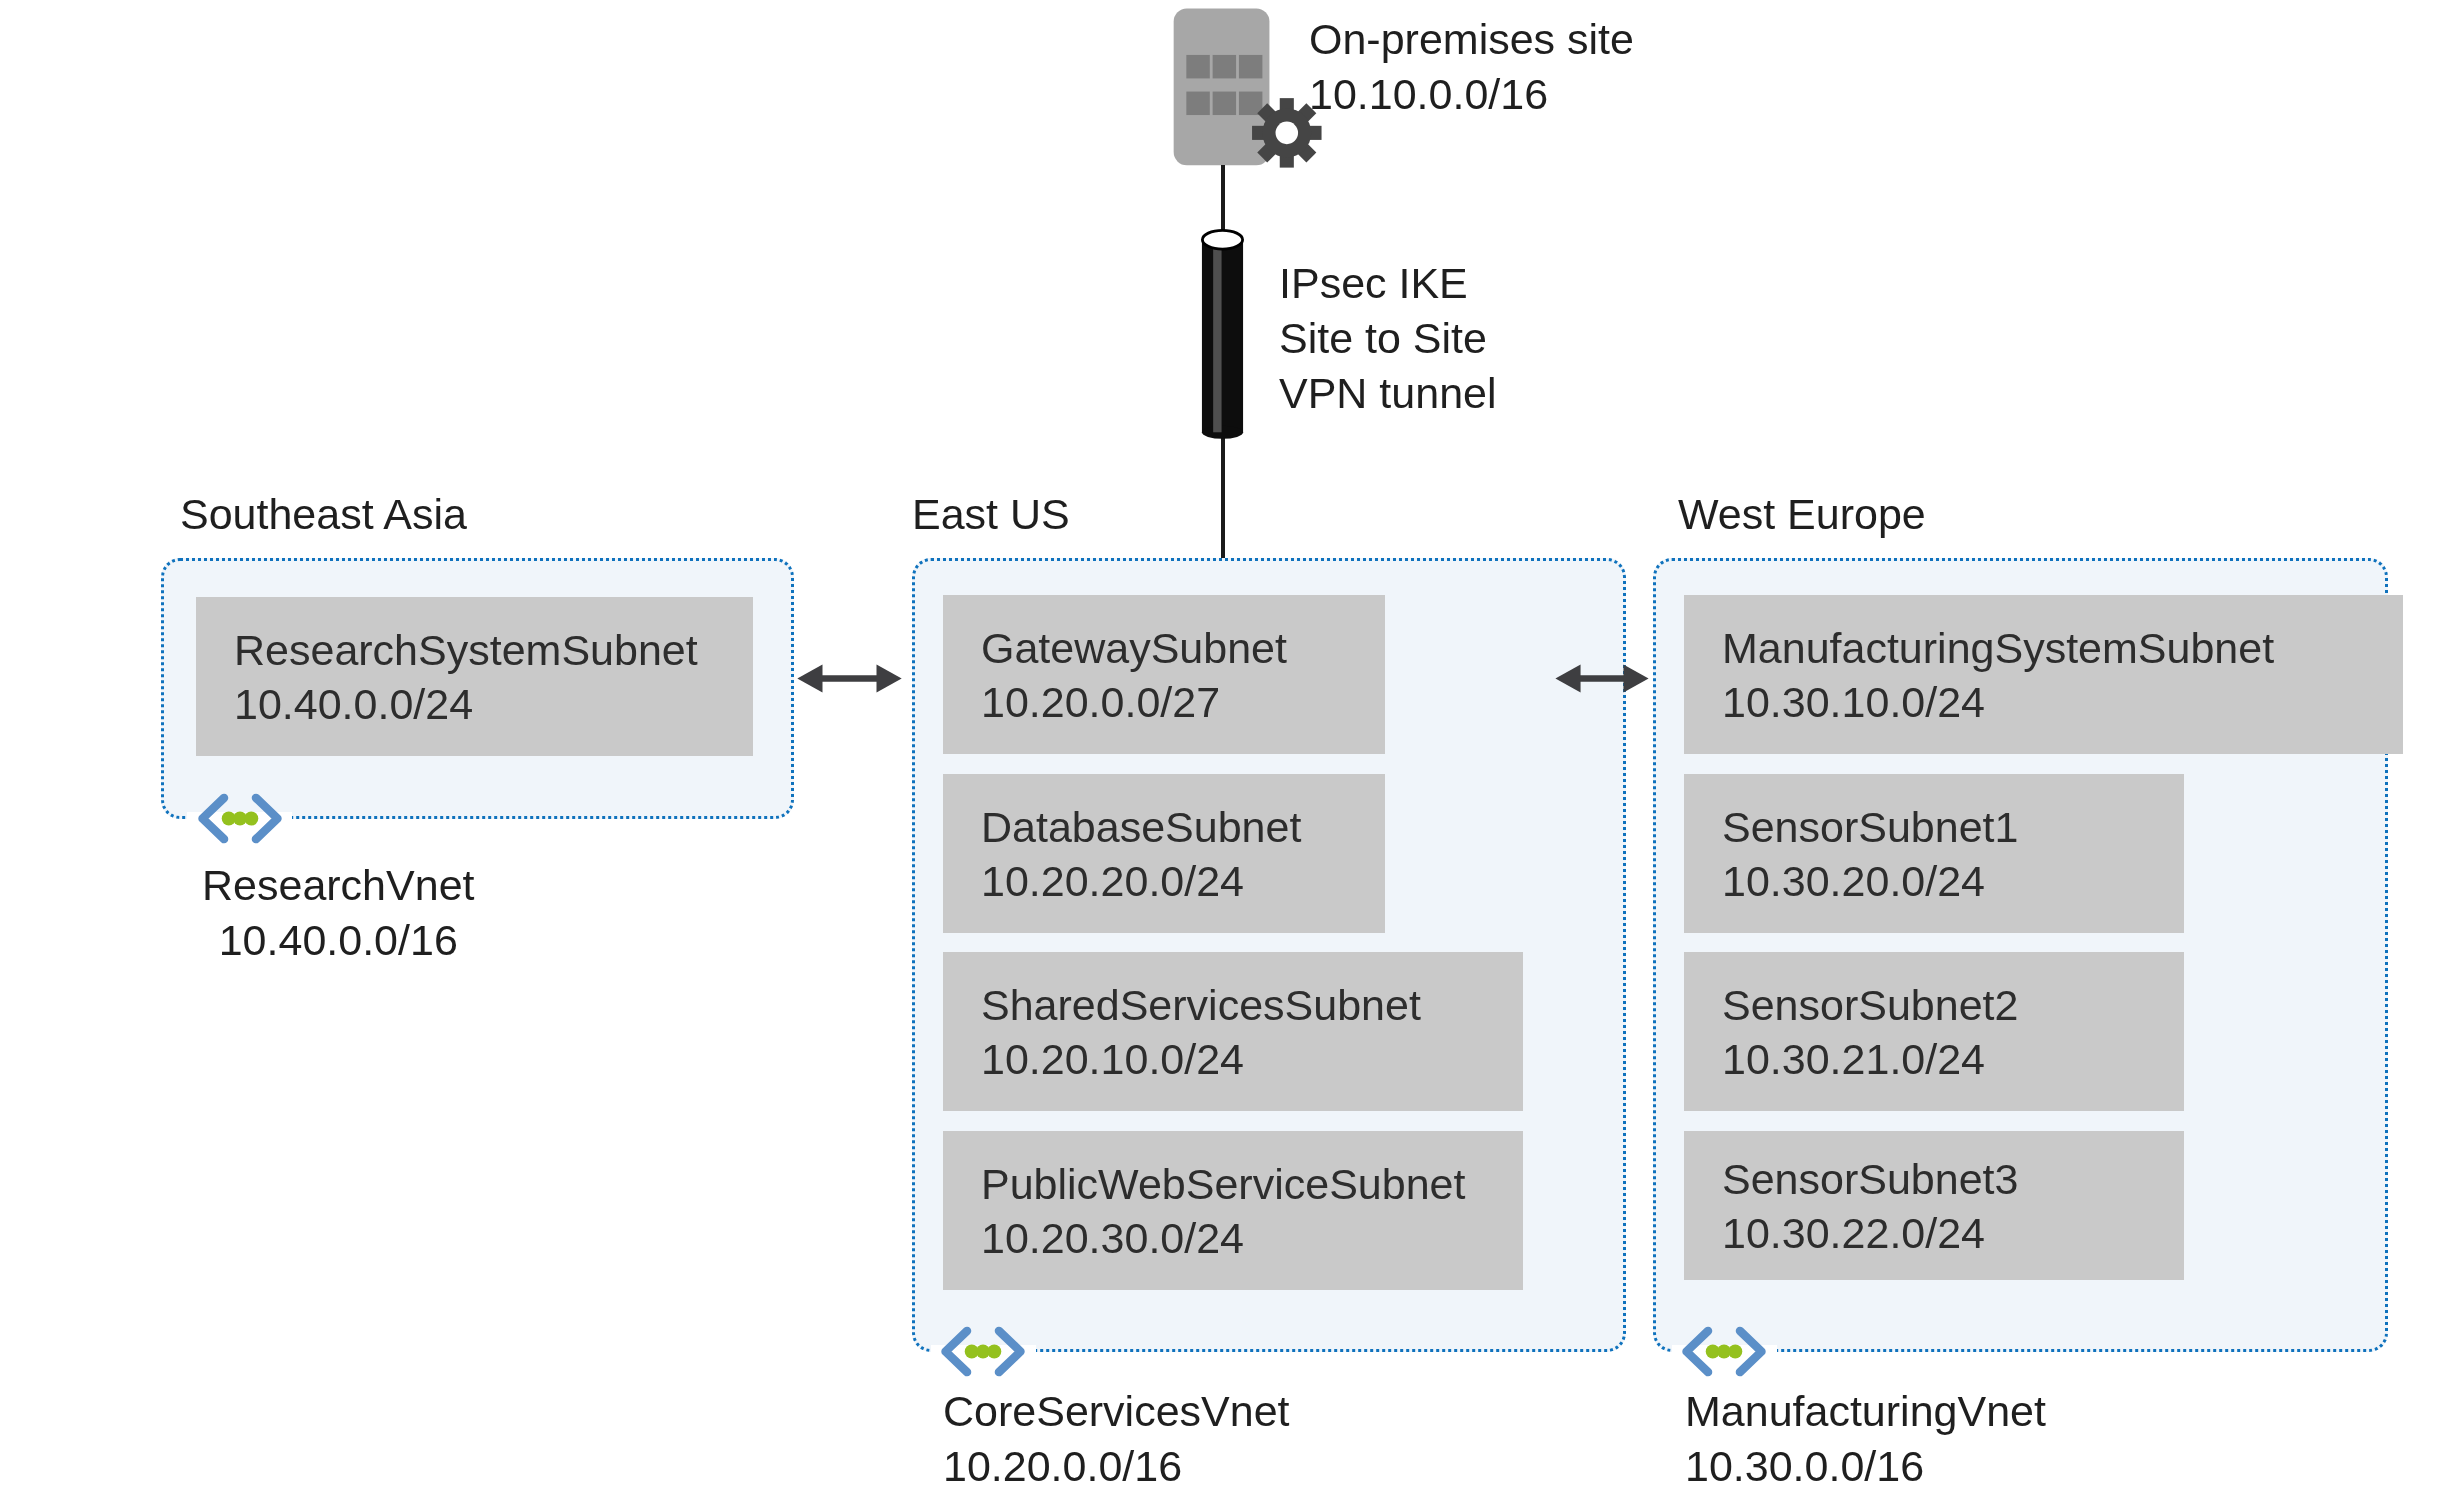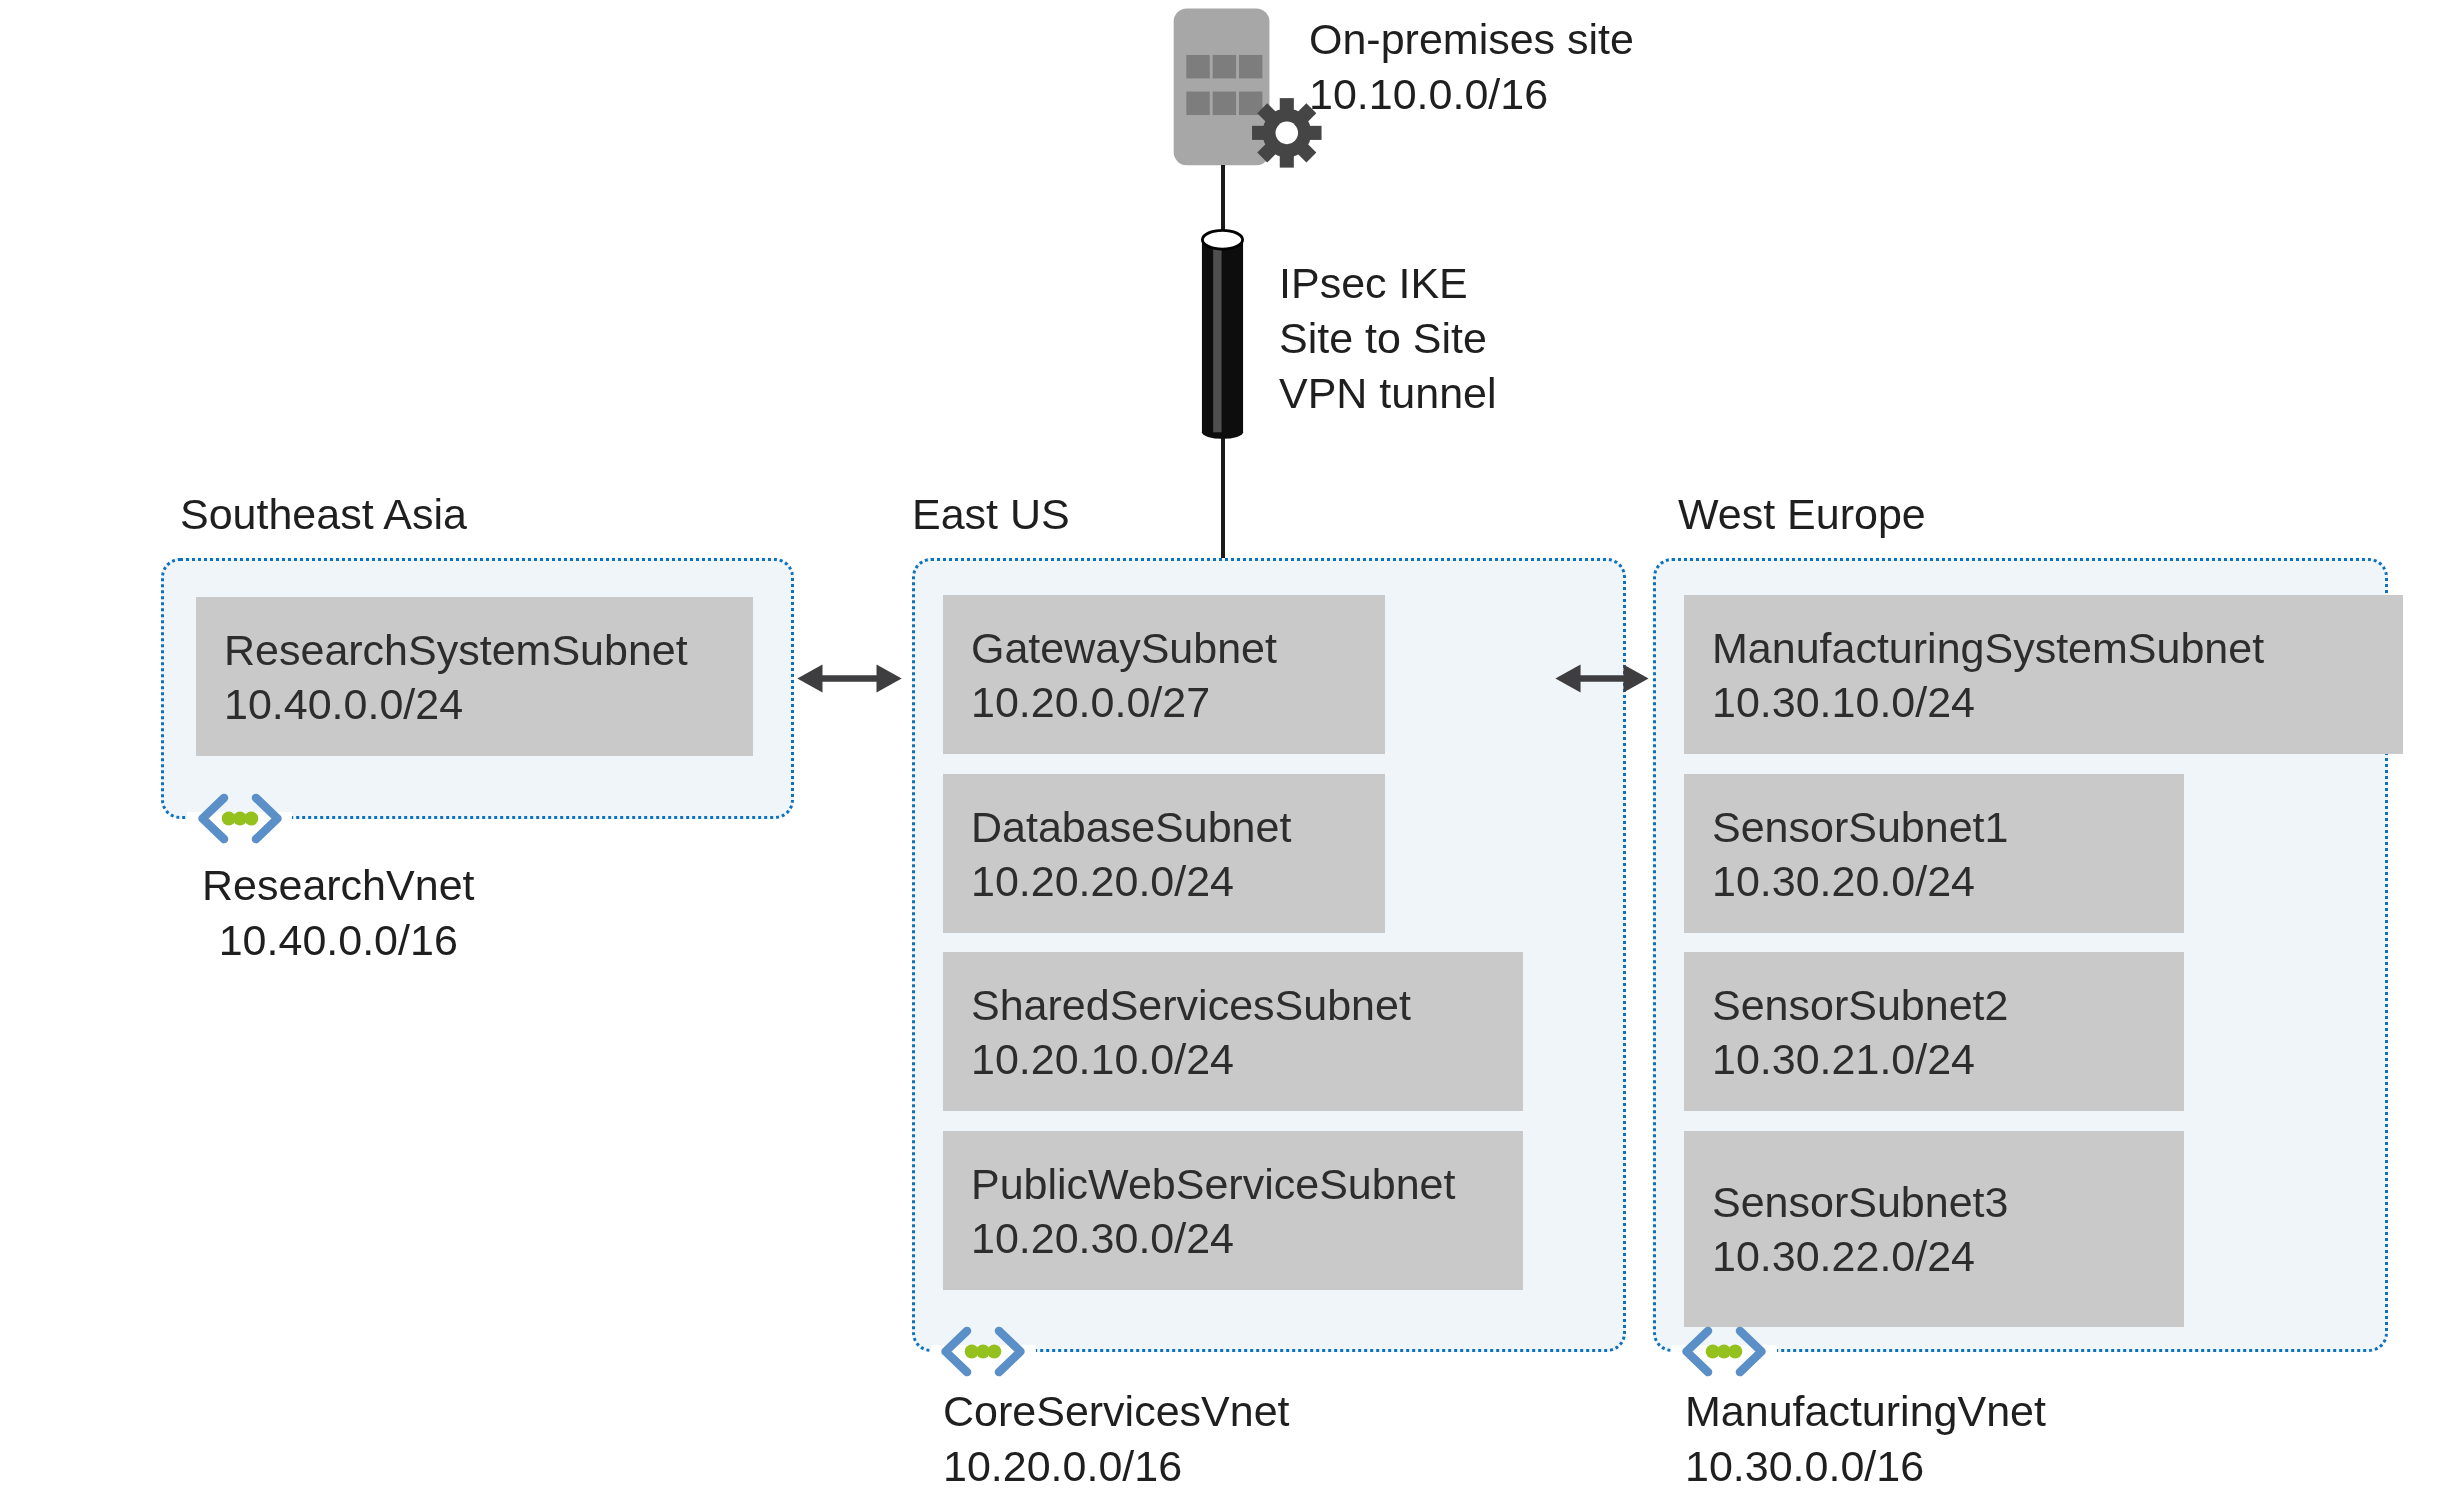--- a/index.html
+++ b/index.html
@@ -15,21 +15,21 @@
   .region-label { font-size:43px; line-height:55px; color:var(--c-text_dark); white-space:nowrap; }
   .region-box {
     position:absolute;
     border:3.8px dotted var(--c-border_blue);
     border-radius:19px;
     background:var(--c-region_fill);
   }
   .subnet {
     position:absolute; background:var(--c-subnet_gray);
     display:flex; flex-direction:column; justify-content:center;
-    padding-left:28px;
+    padding-left:38px;
   }
   .subnet .ln { font-size:43px; line-height:54px; color:var(--c-subnet_text); white-space:nowrap; }
   .vnet-label .ln { font-size:43px; line-height:55px; color:var(--c-text_dark); white-space:nowrap; }
   .conn-line { position:absolute; width:3.8px; background:var(--c-line_black); }
   .icon-mask { position:absolute; background:#fff; height:13px; }
   svg { display:block; overflow:visible; }
 </style>
 </head>
 <body>
 
@@ -181,21 +181,21 @@
       <div class="ln">10.30.10.0/24</div>
     </div>
     <div class="subnet" style="left:28px; top:213px; width:500px; height:159px;">
       <div class="ln">SensorSubnet1</div>
       <div class="ln">10.30.20.0/24</div>
     </div>
     <div class="subnet" style="left:28px; top:391px; width:500px; height:159px;">
       <div class="ln">SensorSubnet2</div>
       <div class="ln">10.30.21.0/24</div>
     </div>
-    <div class="subnet" style="left:28px; top:570px; width:500px; height:196px;">
+    <div class="subnet" style="left:28px; top:570px; width:500px; height:149px;">
       <div class="ln">SensorSubnet3</div>
       <div class="ln">10.30.22.0/24</div>
     </div>
   </div>
 
   <div class="icon-mask" style="left:1635px; top:1345px; width:105px;"></div>
   <svg class="abs" style="left:1642px; top:1327px;" width="90" height="49" viewBox="0 0 96 52">
     <g fill="none" style="stroke:var(--c-bracket_blue)" stroke-width="9" stroke-linecap="round" stroke-linejoin="round">
       <path d="M31,4 L8,26 L31,48"></path>
       <path d="M65,4 L88,26 L65,48"></path>

